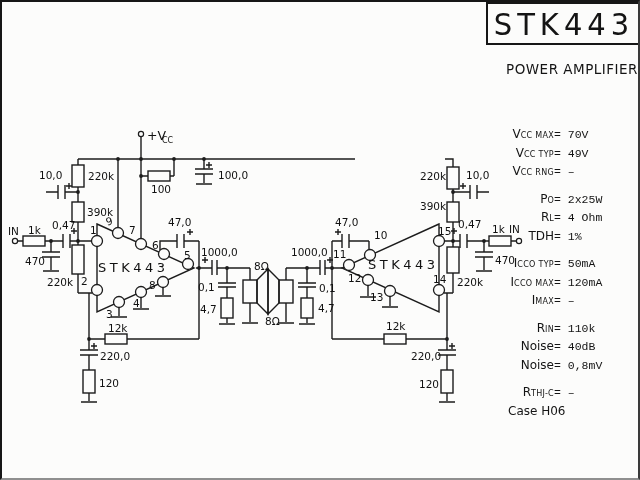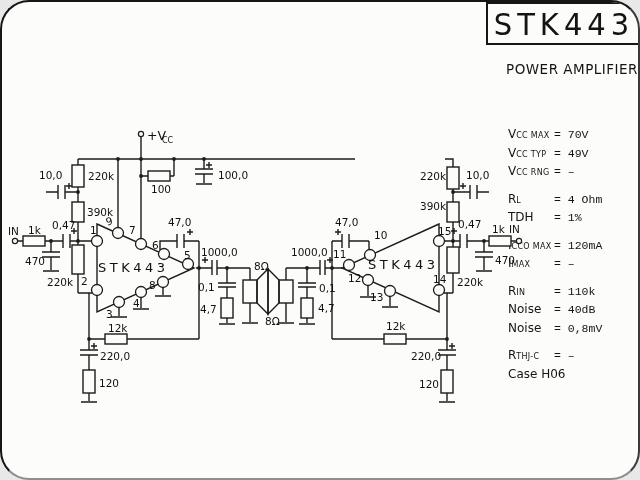--- a/index.html
+++ b/index.html
@@ -1,41 +1,41 @@
 <!DOCTYPE html>
 <html><head>
 <meta charset="utf-8">
 <style>
   html,body{margin:0;padding:0;background:#e8e8e8;}
   .page{
     position:relative;width:640px;height:480px;box-sizing:border-box;
     background:#fcfcfb;color:#141414;
     border-top:2px solid #161616;border-left:2px solid #161616;
     border-right:2px solid #3a3a3a;border-bottom:2px solid #8f8f8f;
-    font-family:"DejaVu Sans",sans-serif;overflow:hidden;border-radius:29px;
+    font-family:"DejaVu Sans",sans-serif;overflow:hidden;
   }
   .titlebox{
     position:absolute;left:484px;top:0;width:156px;height:43px;
     box-sizing:border-box;border:2px solid #161616;
     display:flex;align-items:center;justify-content:center;
   }
   .titlebox .t{
     font-size:29px;letter-spacing:5px;font-weight:400;
     transform:scaleY(1.05);white-space:nowrap;
   }
   .subtitle{
     position:absolute;left:496px;top:59px;width:148px;text-align:center;
     line-height:17px;
   }
   .subtitle .s1{font-size:13.5px;letter-spacing:0.5px;white-space:nowrap;}
   .subtitle .s2{font-size:13.5px;}
   .specs{position:absolute;left:506px;top:124px;width:132px;font-size:11.5px;}
   .spec-group{margin-bottom:9px;}
   .spec-line{line-height:17.5px;white-space:nowrap;display:flex;}
-  .spec-label{display:inline-block;min-width:46px;}
+  .spec-label{display:inline-block;min-width:46px;text-align:right;}
   .spec-base{font-size:12px;}
   .spec-sub{font-size:8px;letter-spacing:0.3px;}
   .spec-val{font-size:11.5px;font-family:Liberation Mono, monospace;}
   svg{position:absolute;left:0;top:0;}
   svg path, svg rect, svg polygon, svg line{stroke:#1c1c1c;stroke-width:1.4;fill:none;}
   svg rect.rbox{fill:#fcfcfb;}
   svg circle.pin{fill:#fcfcfb;stroke:#1c1c1c;stroke-width:1.3;}
   svg circle.dot{fill:#1c1c1c;stroke:none;}
   svg circle.term{fill:#fcfcfb;stroke:#1c1c1c;stroke-width:1.2;}
   svg text{fill:#111;font-size:10.5px;font-family:"DejaVu Sans",sans-serif;stroke:none;}
@@ -66,29 +66,37 @@
           <span class="spec-label"><span class="spec-base">V</span><span class="spec-sub">CC TYP</span></span>
           <span class="spec-val">= 49V</span>
         </div>
       <div class="spec-line">
           <span class="spec-label"><span class="spec-base">V</span><span class="spec-sub">CC RNG</span></span>
           <span class="spec-val">= –</span>
         </div>
     </div>
     <div class="spec-group">
       <div class="spec-line">
+          <span class="spec-label"><span class="spec-base">P</span><span class="spec-sub">O</span></span>
+          <span class="spec-val">= 2x25W</span>
+        </div>
+      <div class="spec-line">
           <span class="spec-label"><span class="spec-base">R</span><span class="spec-sub">L</span></span>
           <span class="spec-val">= 4 Ohm</span>
         </div>
       <div class="spec-line">
           <span class="spec-label"><span class="spec-base">TDH</span><span class="spec-sub"></span></span>
           <span class="spec-val">= 1%</span>
         </div>
     </div>
     <div class="spec-group">
+      <div class="spec-line">
+          <span class="spec-label"><span class="spec-base">I</span><span class="spec-sub">CCO TYP</span></span>
+          <span class="spec-val">= 50mA</span>
+        </div>
       <div class="spec-line">
           <span class="spec-label"><span class="spec-base">I</span><span class="spec-sub">CCO MAX</span></span>
           <span class="spec-val">= 120mA</span>
         </div>
       <div class="spec-line">
           <span class="spec-label"><span class="spec-base">I</span><span class="spec-sub">MAX</span></span>
           <span class="spec-val">=   –</span>
         </div>
     </div>
     <div class="spec-group">

